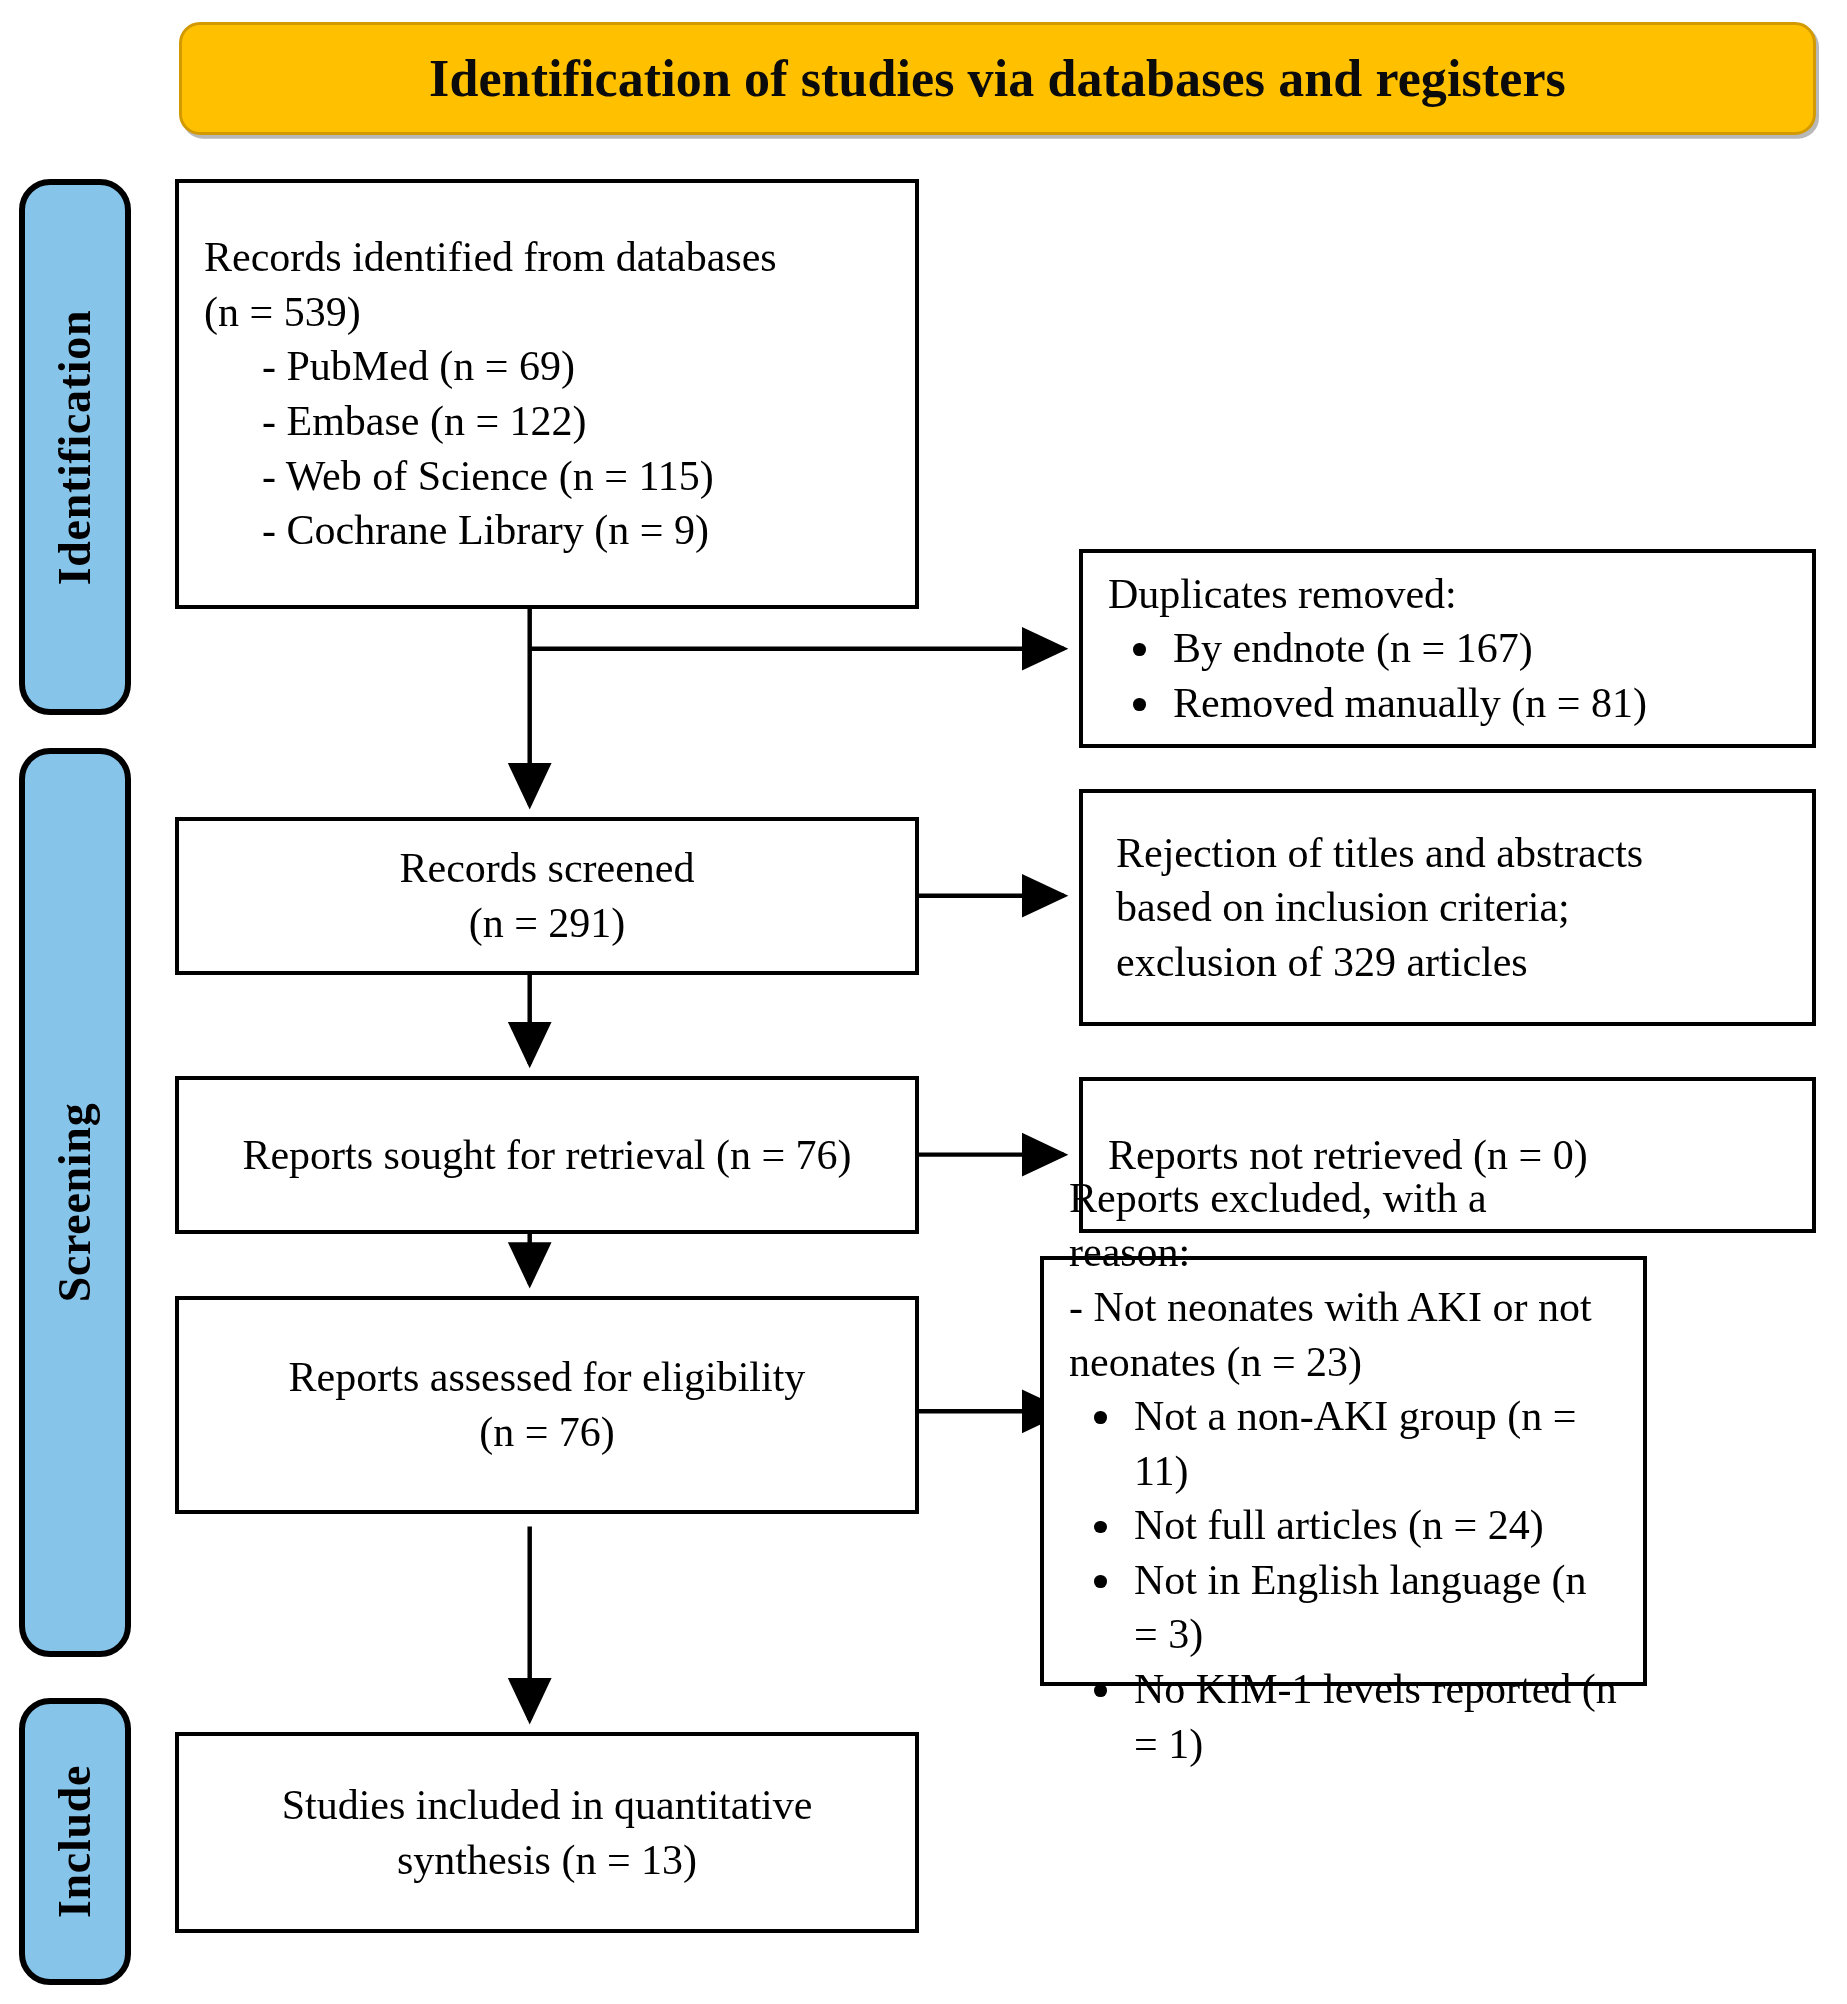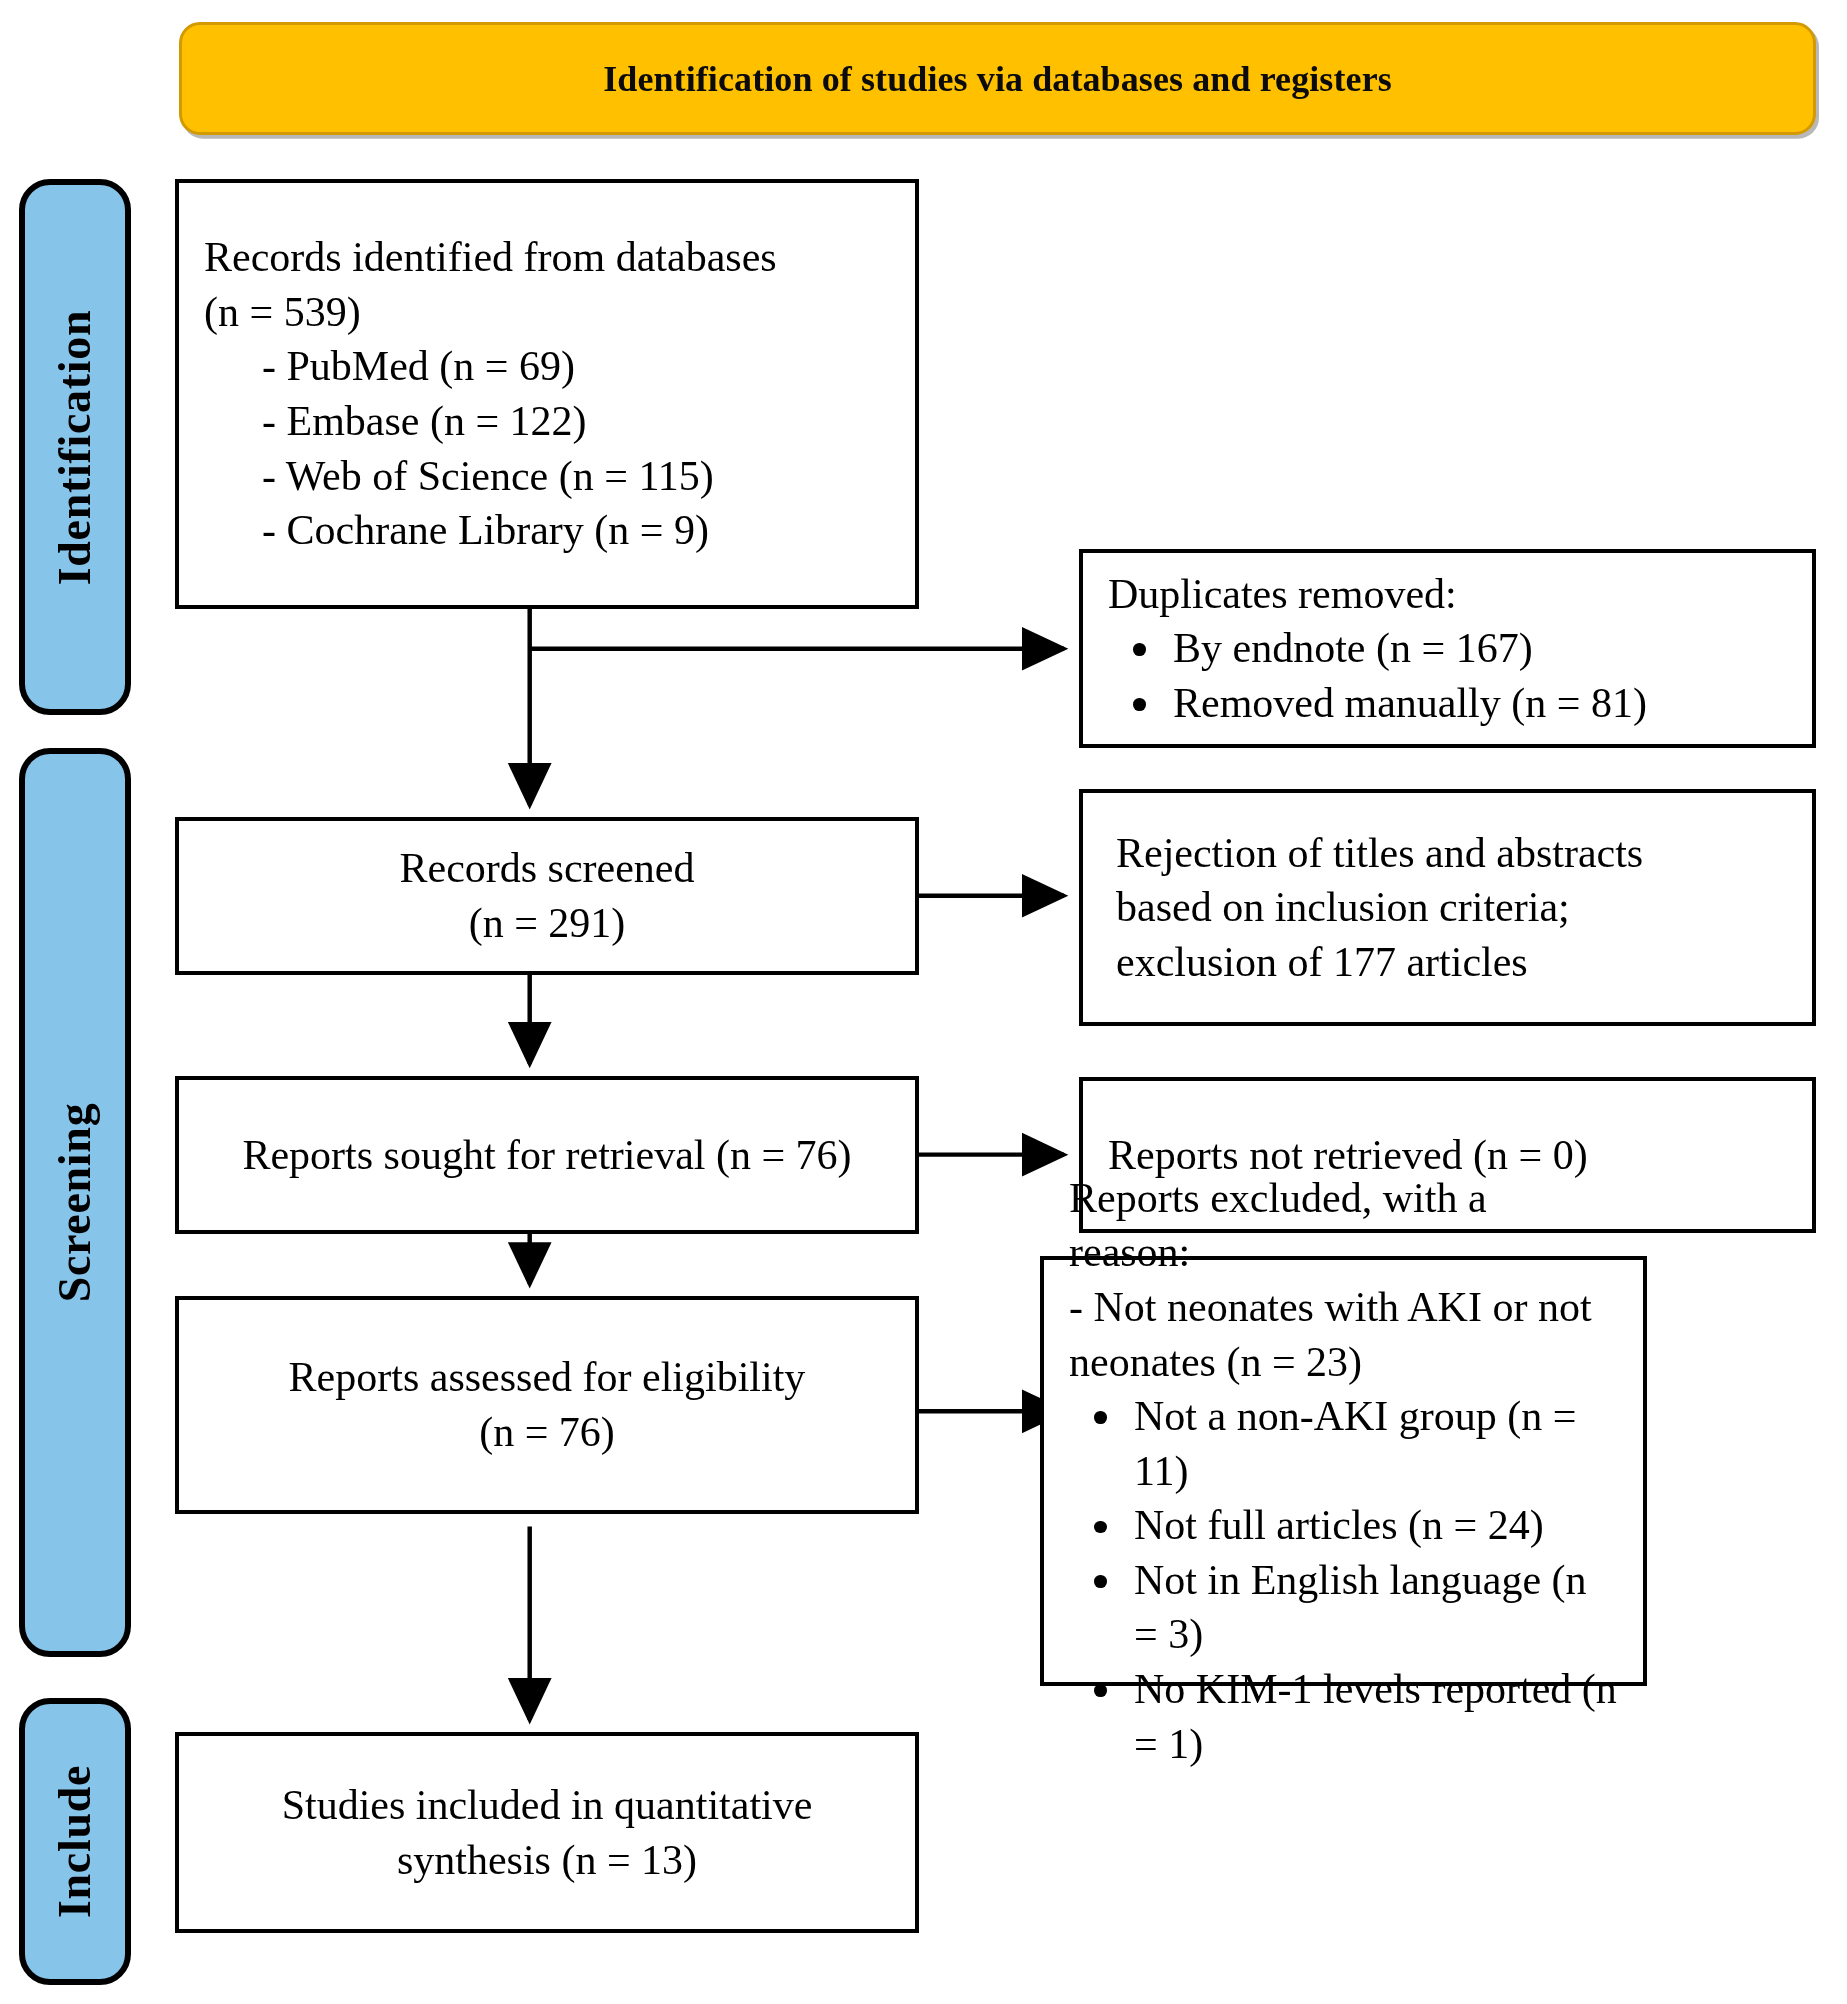--- a/index.html
+++ b/index.html
@@ -21,21 +21,21 @@
     left:179px; top:22px;
     width:1637px; height:113px;
     background:#FFC000;
     border:3.7px solid #D29A00;
     border-radius:21px;
     box-sizing:border-box;
     display:flex; align-items:center; justify-content:center;
     box-shadow:3px 3.7px 0 rgba(0,0,0,0.28);
   }
   .banner-text{
-    font-size:36px;
+    font-size:52px;
     font-weight:bold;
     letter-spacing:0.1px;
     color:#0b0b0b;
     text-align:center;
   }
 
   
   .stage-tab{
     position:absolute;
     left:18.6px;
@@ -181,21 +181,21 @@
     <div class="pad">
       <div>Records screened</div>
       <div>(n = 291)</div>
     </div>
   </div>
 
   <div class="box left" id="box-rejection">
     <div class="pad">
       <div>Rejection of titles and abstracts</div>
       <div>based on inclusion criteria;</div>
-      <div>exclusion of 177 articles</div>
+      <div>exclusion of 329 articles</div>
     </div>
   </div>
 
   <div class="box center" id="box-sought">
     <div class="pad">
       <div>Reports sought for retrieval (n = 76)</div>
     </div>
   </div>
 
   <div class="box left" id="box-notretr">

